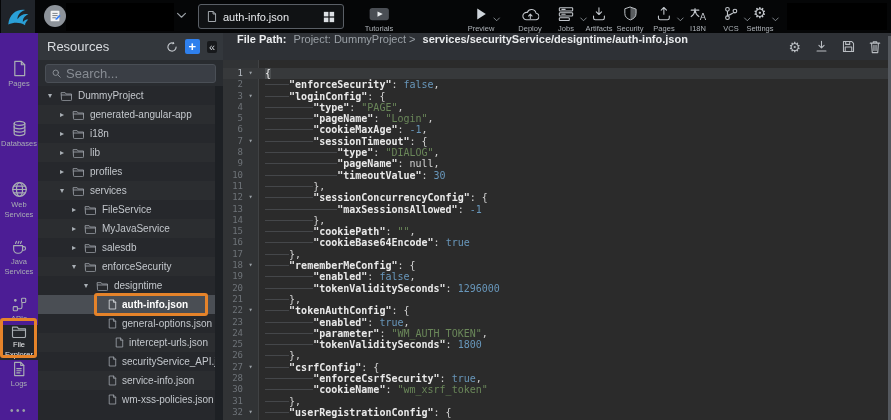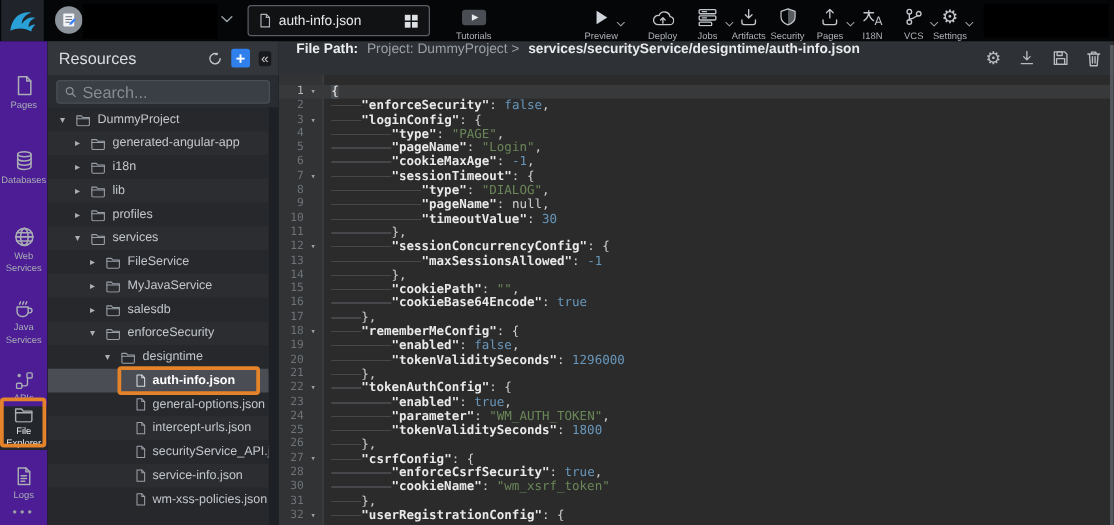--- a/index.html
+++ b/index.html
@@ -29,21 +29,21 @@
   .tb-action:nth-child(7){left:664px}.tb-action:nth-child(8){left:698px}
   .tb-action:nth-child(9){left:731px}.tb-action:nth-child(10){left:760px}
 
   
   .sidebar{position:absolute;left:0;top:33px;width:38px;height:387px;background:#4c1d95}
   .sb-item{position:absolute;left:0;width:38px;display:flex;flex-direction:column;align-items:center;gap:2px;color:#a9aeb4;cursor:pointer}
   .sb-item .lbl{font-size:7.5px;line-height:1.3;text-align:center;color:#a9aeb4}
   .sb-item:nth-child(1){top:27px}.sb-item:nth-child(2){top:87px}
   .sb-item:nth-child(3){top:148px}.sb-item:nth-child(4){top:206px}
   .sb-item:nth-child(5){top:264px}.sb-item:nth-child(6){top:292px}
-  .sb-item:nth-child(7){top:340px}.sb-item:nth-child(8){top:367px}
+  .sb-item:nth-child(7){top:328px}.sb-item:nth-child(8){top:367px}
   .sb-item.active{background:#23262b}
   .sb-item.active .lbl{color:#e8eaec}
   .annotation{border:3px solid #e5832a;border-radius:3px;position:absolute;box-sizing:border-box;pointer-events:none;z-index:9}
   .fe-annotation{left:0;top:285px;width:37px;height:40px}
 
   
   .resources{position:absolute;left:38px;top:33px;width:185px;height:387px;background:#26282c;overflow:hidden}
   .res-header{position:absolute;left:0;top:0;width:185px;height:27px;background:#33373c;display:flex;align-items:center;padding:0 6px 0 9px;box-sizing:border-box}
   .res-title{font-size:13px;color:#d9dce0}
   .res-actions{margin-left:auto;display:flex;align-items:center;gap:7px}
@@ -499,21 +499,21 @@
         <div class="trow" style="padding-left: 58px;">
           <span class="arrow"></span>
           <span class="nicon">
             <svg width="9" height="11" viewBox="0 0 14 17">
               <path d="M2.5 1.5h6l3.5 3.5v10.5h-9.5z" fill="none" stroke="currentColor" stroke-width="1.3" stroke-linecap="round" stroke-linejoin="round"></path>
               <path d="M8.5 1.5v3.5h3.5" fill="none" stroke="currentColor" stroke-width="1.3" stroke-linecap="round" stroke-linejoin="round"></path>
             </svg>
           </span>
           <span class="tlabel">general-options.json</span>
         </div>
-        <div class="trow" style="padding-left: 58px;">
+        <div class="trow" style="padding-left: 58px; justify-content: center;">
           <span class="arrow"></span>
           <span class="nicon">
             <svg width="9" height="11" viewBox="0 0 14 17">
               <path d="M2.5 1.5h6l3.5 3.5v10.5h-9.5z" fill="none" stroke="currentColor" stroke-width="1.3" stroke-linecap="round" stroke-linejoin="round"></path>
               <path d="M8.5 1.5v3.5h3.5" fill="none" stroke="currentColor" stroke-width="1.3" stroke-linecap="round" stroke-linejoin="round"></path>
             </svg>
           </span>
           <span class="tlabel">intercept-urls.json</span>
         </div>
         <div class="trow" style="padding-left: 58px;">

